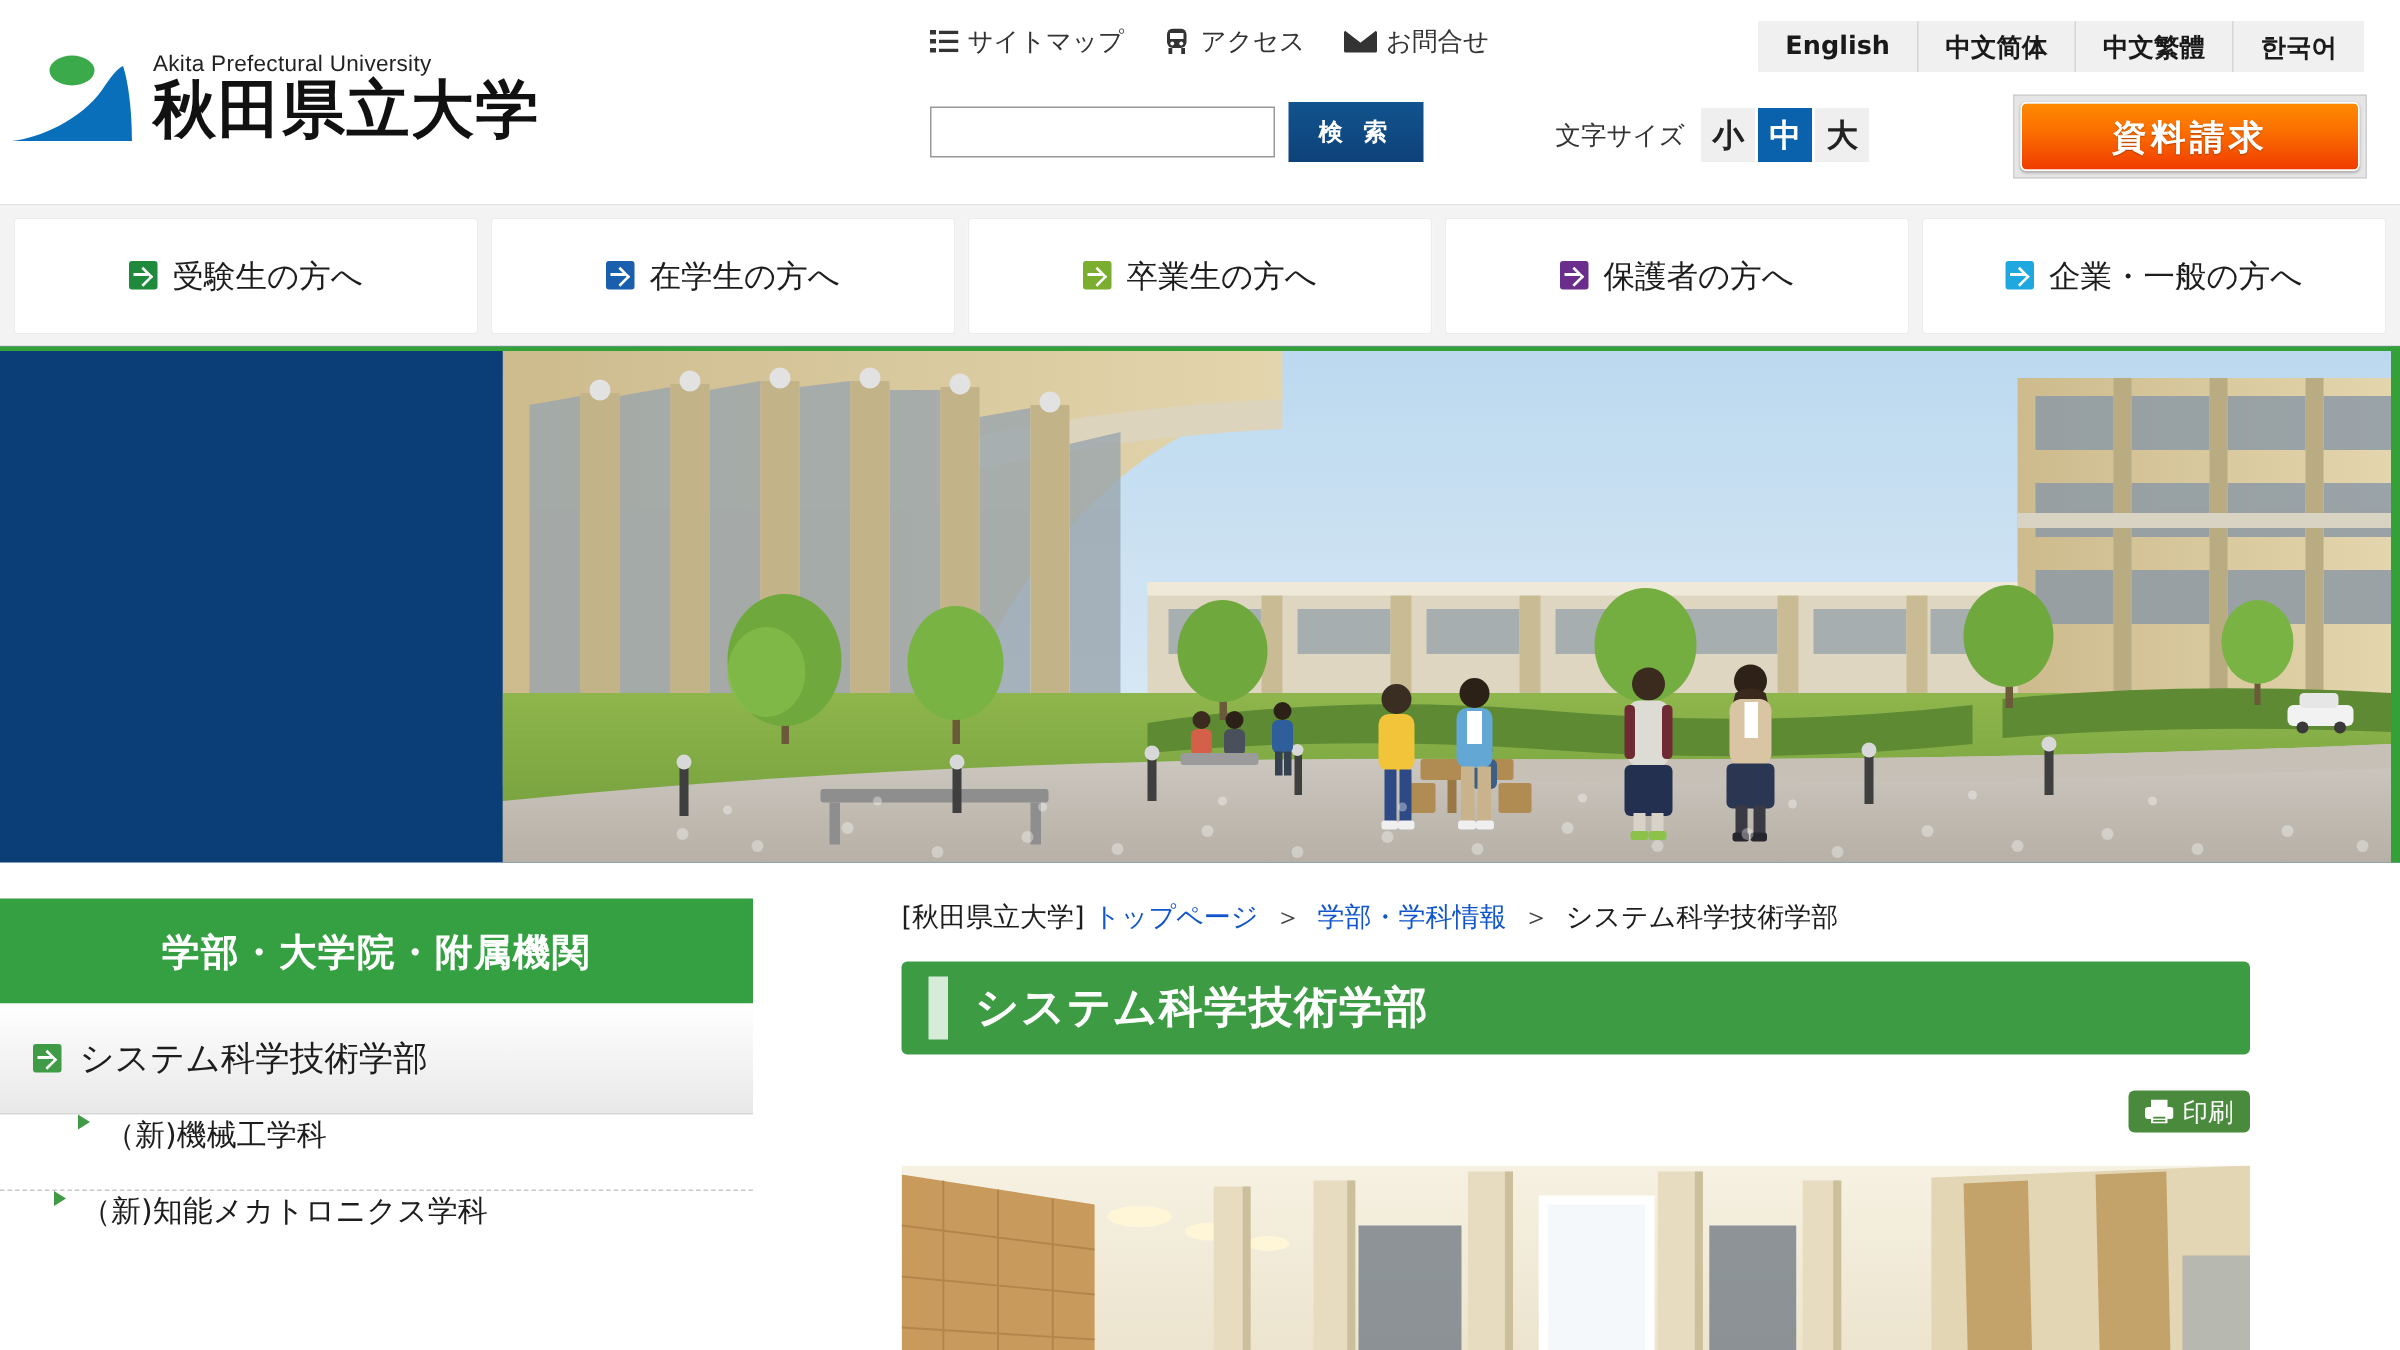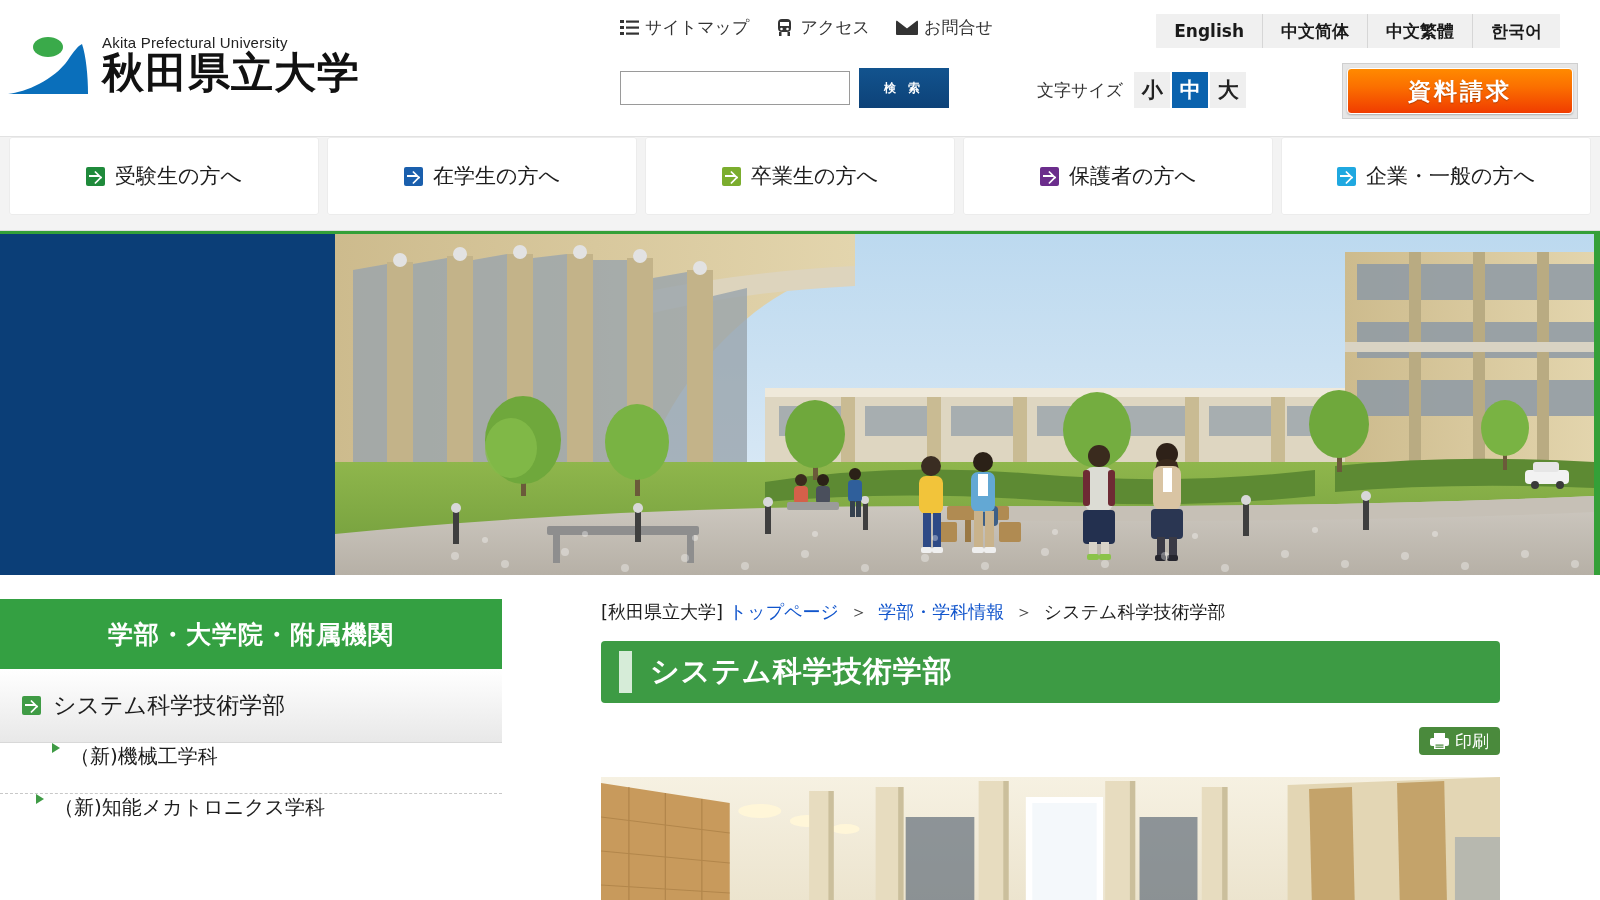--- a/index.html
+++ b/index.html
@@ -68,21 +68,21 @@
     color: #333;
     text-decoration: none;
     cursor: pointer;
     white-space: nowrap;
   }
   .ic { display: inline-block; line-height: 0; }
 
   
   .lang-switch {
     position: absolute;
-    right: 40px; top: 14px;
+    right: 24px; top: 14px;
     display: flex;
     align-items: stretch;
     background: #f0f0f0;
     border-radius: 1px;
     overflow: hidden;
     height: 34px;
   }
   .lang-btn {
     display: flex; align-items: center; justify-content: center;
     padding: 0 18px;
@@ -112,21 +112,21 @@
     font-size: 15px;
     font-family: "Liberation Sans", sans-serif;
     outline: none;
   }
   .search-btn {
     margin-left: 9px;
     width: 90px; height: 40px;
     margin-top: -3px;
     background: linear-gradient(#12538e, #0d4278);
     color: #fff;
-    font-size: 12px;
+    font-size: 16px;
     font-weight: bold;
     letter-spacing: 4px;
     border: none;
     cursor: pointer;
     font-family: "DejaVu Sans", sans-serif;
   }
 
   
   .fsize-wrap {
     position: absolute;
@@ -172,21 +172,21 @@
     cursor: pointer;
     font-family: "DejaVu Sans", sans-serif;
     text-shadow: 0 1px 1px rgba(0,0,0,.28);
   }
 
   
   .gnav {
     width: 1600px; height: 94px;
     background: #f3f3f3;
     display: flex;
-    align-items: flex-start;
+    align-items: center;
     padding: 0 5px;
     border-bottom: 1px solid #dedede;
   }
   .gnav-item {
     flex: 1;
     height: 78px;
     background: #ffffff;
     margin: 0 4px;
     border-radius: 3px;
     display: flex;

